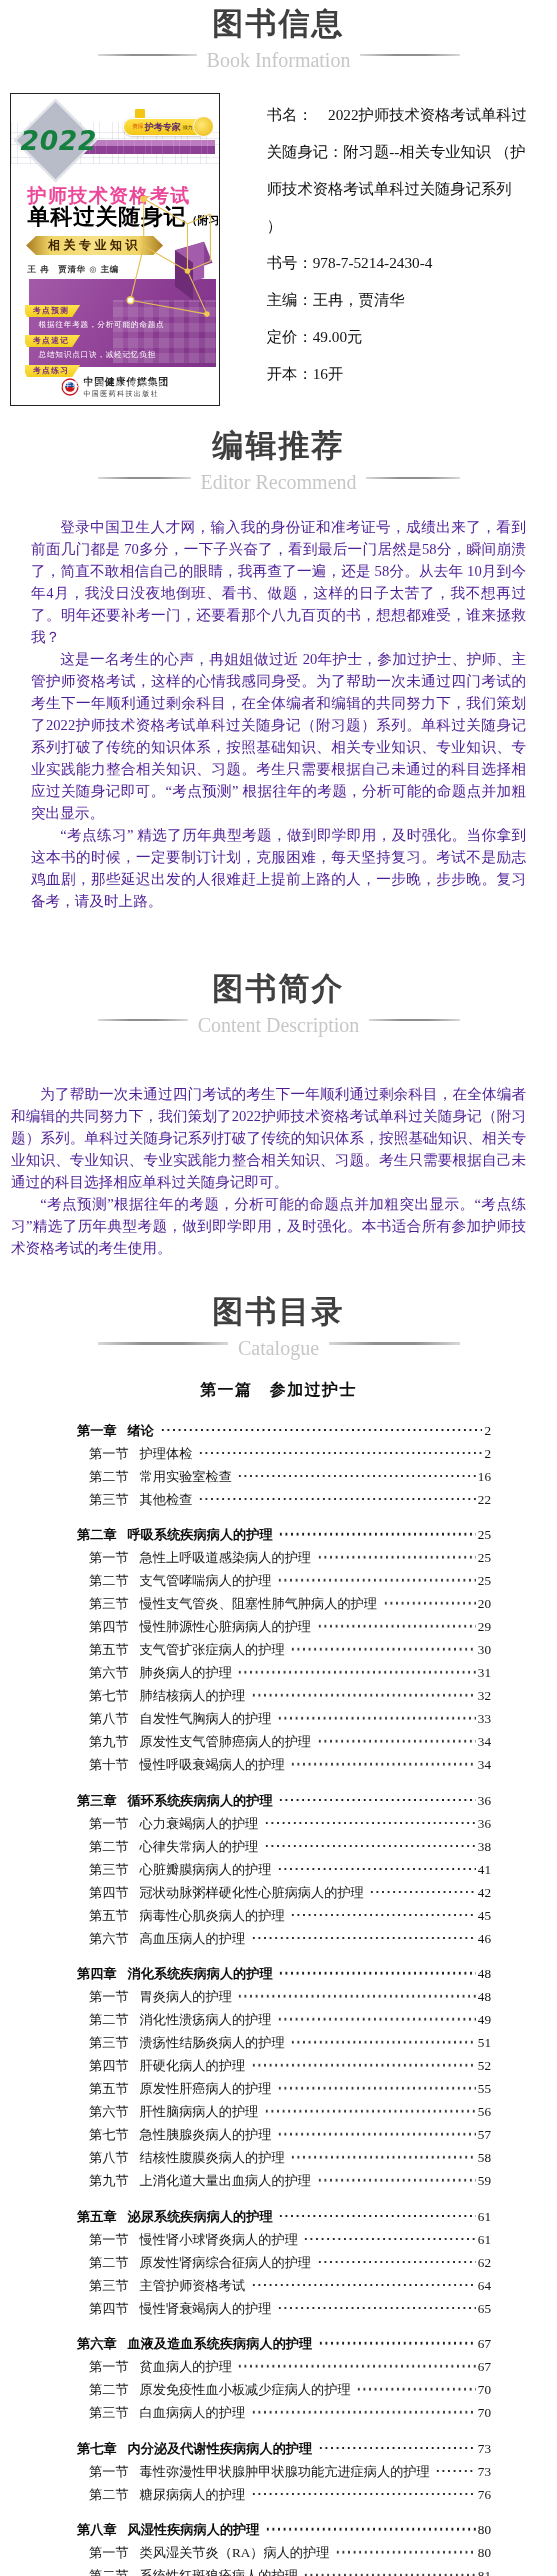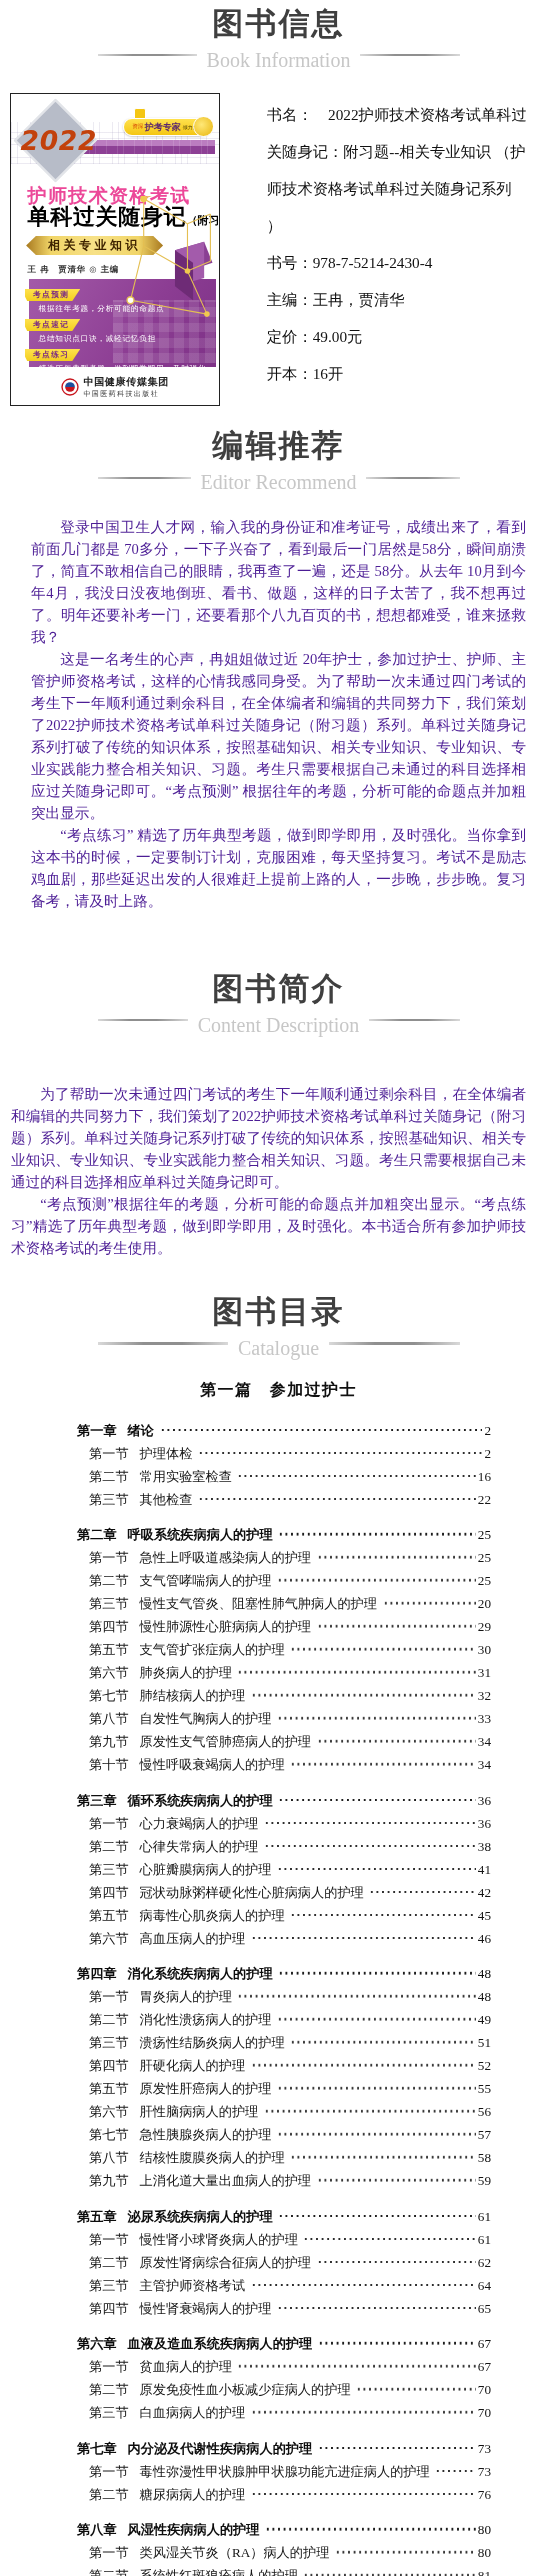--- a/index.html
+++ b/index.html
@@ -38,21 +38,21 @@
   }
   .band::after{ content:""; position:absolute; inset:0;
     background:repeating-linear-gradient(90deg, rgba(255,255,255,.12) 0 0.7px, transparent 0.7px 5.6px); }
   .diamond {
     position:absolute; left:15.3px; top:16.7px; width:59px; height:59px;
     background:#b7bcc8; transform:rotate(45deg); box-shadow:0 0 0 2.1px rgba(255,255,255,.6) inset;
   }
   .year {
     position:absolute; left:9.8px; top:31px; width:70px; text-align:center;
     font-family:"DejaVu Sans","Liberation Sans",sans-serif;
-    font-size:26.5px; font-weight:800; font-style:italic; color:#c2410c; letter-spacing:0.7px;
+    font-size:26.5px; font-weight:800; font-style:italic; color:#15803d; letter-spacing:0.7px;
   }
   .key-badge {
     position:absolute; right:7px; top:24px; width:89px; height:18px;
     background:linear-gradient(#ffe14d,#f4c613); border:1.4px solid #fff; border-radius:9.8px;
     box-shadow:0 0.7px 2.1px rgba(0,0,0,.25); display:flex; align-items:center; justify-content:center;
     font-family:"DejaVu Sans","Liberation Sans",sans-serif; white-space:nowrap;
   }
   .key-badge .kb-pre { font-size:5.6px; color:#d43a00; margin-right:1.4px; }
   .key-badge .kb-main { font-size:9px; font-weight:700; color:#5c2a6e; }
   .key-badge .kb-suf { font-size:4.9px; color:#4a3a00; margin-left:2.1px; }
@@ -83,21 +83,21 @@
   .purple-panel {
     position:absolute; left:18px; right:2.8px; top:185px; height:88px;
     background:linear-gradient(120deg,#a35aa8,#8c3d93 60%,#7e3287);
   }
   .purple-panel::after {
     content:""; position:absolute; right:0; top:21px; bottom:4.2px; width:55%;
     background-image:
       repeating-linear-gradient(0deg, rgba(255,255,255,.10) 0 9.8px, transparent 9.8px 15.3px),
       repeating-linear-gradient(90deg, rgba(255,255,255,.10) 0 9.8px, transparent 9.8px 15.3px);
   }
-  .features { position:relative; z-index:2; padding-top:8px; }
+  .features { position:relative; z-index:2; padding-top:24px; }
   .feat { margin-bottom:1.4px; }
   .feat-tag {
     display:inline-block; margin-left:-4.2px; background:linear-gradient(#ffe24d,#f2ce1f);
     color:#7b2c82; font-family:"DejaVu Sans","Liberation Sans",sans-serif;
     font-size:7.7px; font-weight:700; letter-spacing:1.4px;
     padding:1.4px 11px 1.4px 8.4px;
     clip-path:polygon(0 0, 100% 0, calc(100% - 8.4px) 100%, 2.8px 100%, 0 55%);
   }
   .feat-desc {
     color:#fff; font-family:"DejaVu Sans","Liberation Sans",sans-serif;

